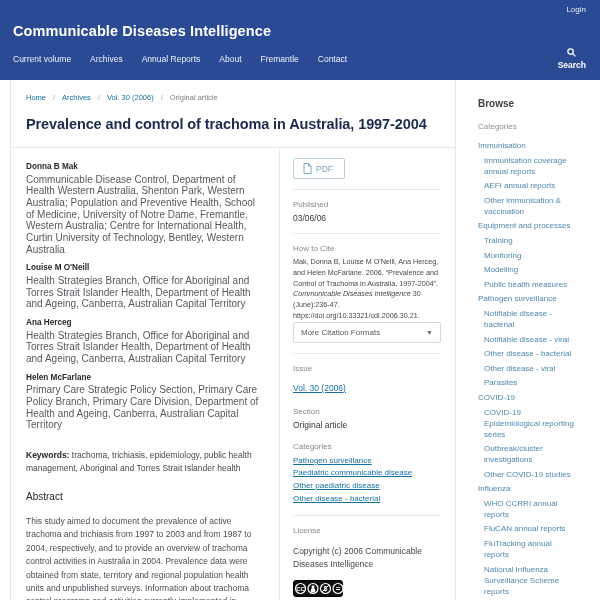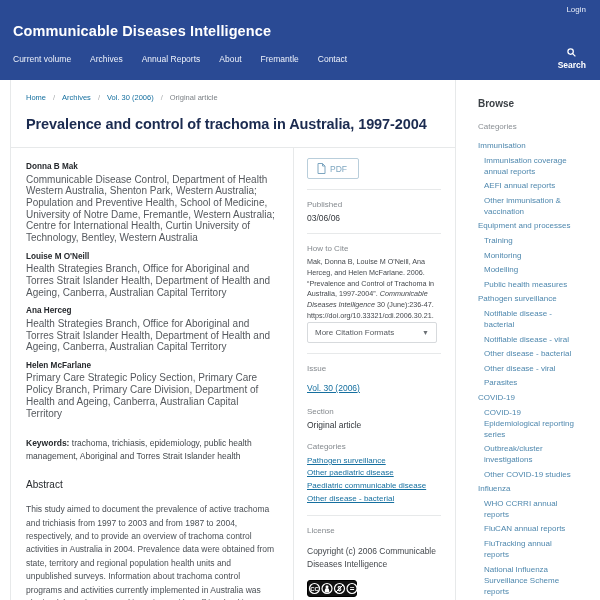--- a/index.html
+++ b/index.html
@@ -45,21 +45,21 @@
 
   
   .pdf-btn { display:inline-flex; align-items:center; gap:4px; border:1px solid #b9cedb;
     border-radius:2px; padding:4px 11px 4px 9px; color:#7ea6c0; font-size:8.5px; cursor:pointer; background:#fff; }
   .meta-divider { border-top:1px solid #e7e9ea; margin:10px 0; }
   .meta-label { font-size:8px; color:#84898e; margin-bottom:4px; }
   .meta-value { font-size:8.5px; color:#33373c; }
   .meta-section { margin-bottom:10px; }
   .citation { font-size:7.2px; color:#44484d; line-height:10.8px; }
   .citation .ital { font-style:italic; }
-  .more-cite-btn { display:flex; justify-content:space-between; align-items:center; width:130px;
+  .more-cite-btn { display:flex; justify-content:space-between; align-items:center; width:148px;
     border:1px solid #d7dadd; border-radius:2px; padding:5px 7px; font-size:8px; color:#55595e;
     background:#fff; cursor:pointer; }
   .more-cite-btn .caret { font-size:7px; color:#6b7075; }
   .meta-link { font-size:8.5px; color:#156f9f; text-decoration:underline; cursor:pointer; }
   .cat-list a { display:block; font-size:8px; color:#156f9f; text-decoration:underline;
     line-height:12.6px; cursor:pointer; }
   .copyright { font-size:8.5px; color:#44484d; line-height:13px; margin-bottom:9px; }
   .cc-badge { margin:3px 0 8px; cursor:pointer; }
 
   
@@ -172,22 +172,22 @@
 
         <div class="meta-section" style="margin-top:12px">
           <div class="meta-label">Section</div>
           <div class="meta-value">Original article</div>
         </div>
 
         <div class="meta-section" style="margin-top:12px">
           <div class="meta-label">Categories</div>
           <div class="cat-list" id="categories-mount">
               <a href="#">Pathogen surveillance</a>
+              <a href="#">Paediatric communicable disease</a>
               <a href="#">Other paediatric disease</a>
-              <a href="#">Paediatric communicable disease</a>
               <a href="#">Other disease - bacterial</a>
             </div>
         </div>
 
         <div class="meta-divider"></div>
 
         <div class="meta-section">
           <div class="meta-label" style="margin-bottom:10px">License</div>
           <div class="copyright">Copyright (c) 2006 Communicable Diseases Intelligence</div>
           <div class="cc-badge">

